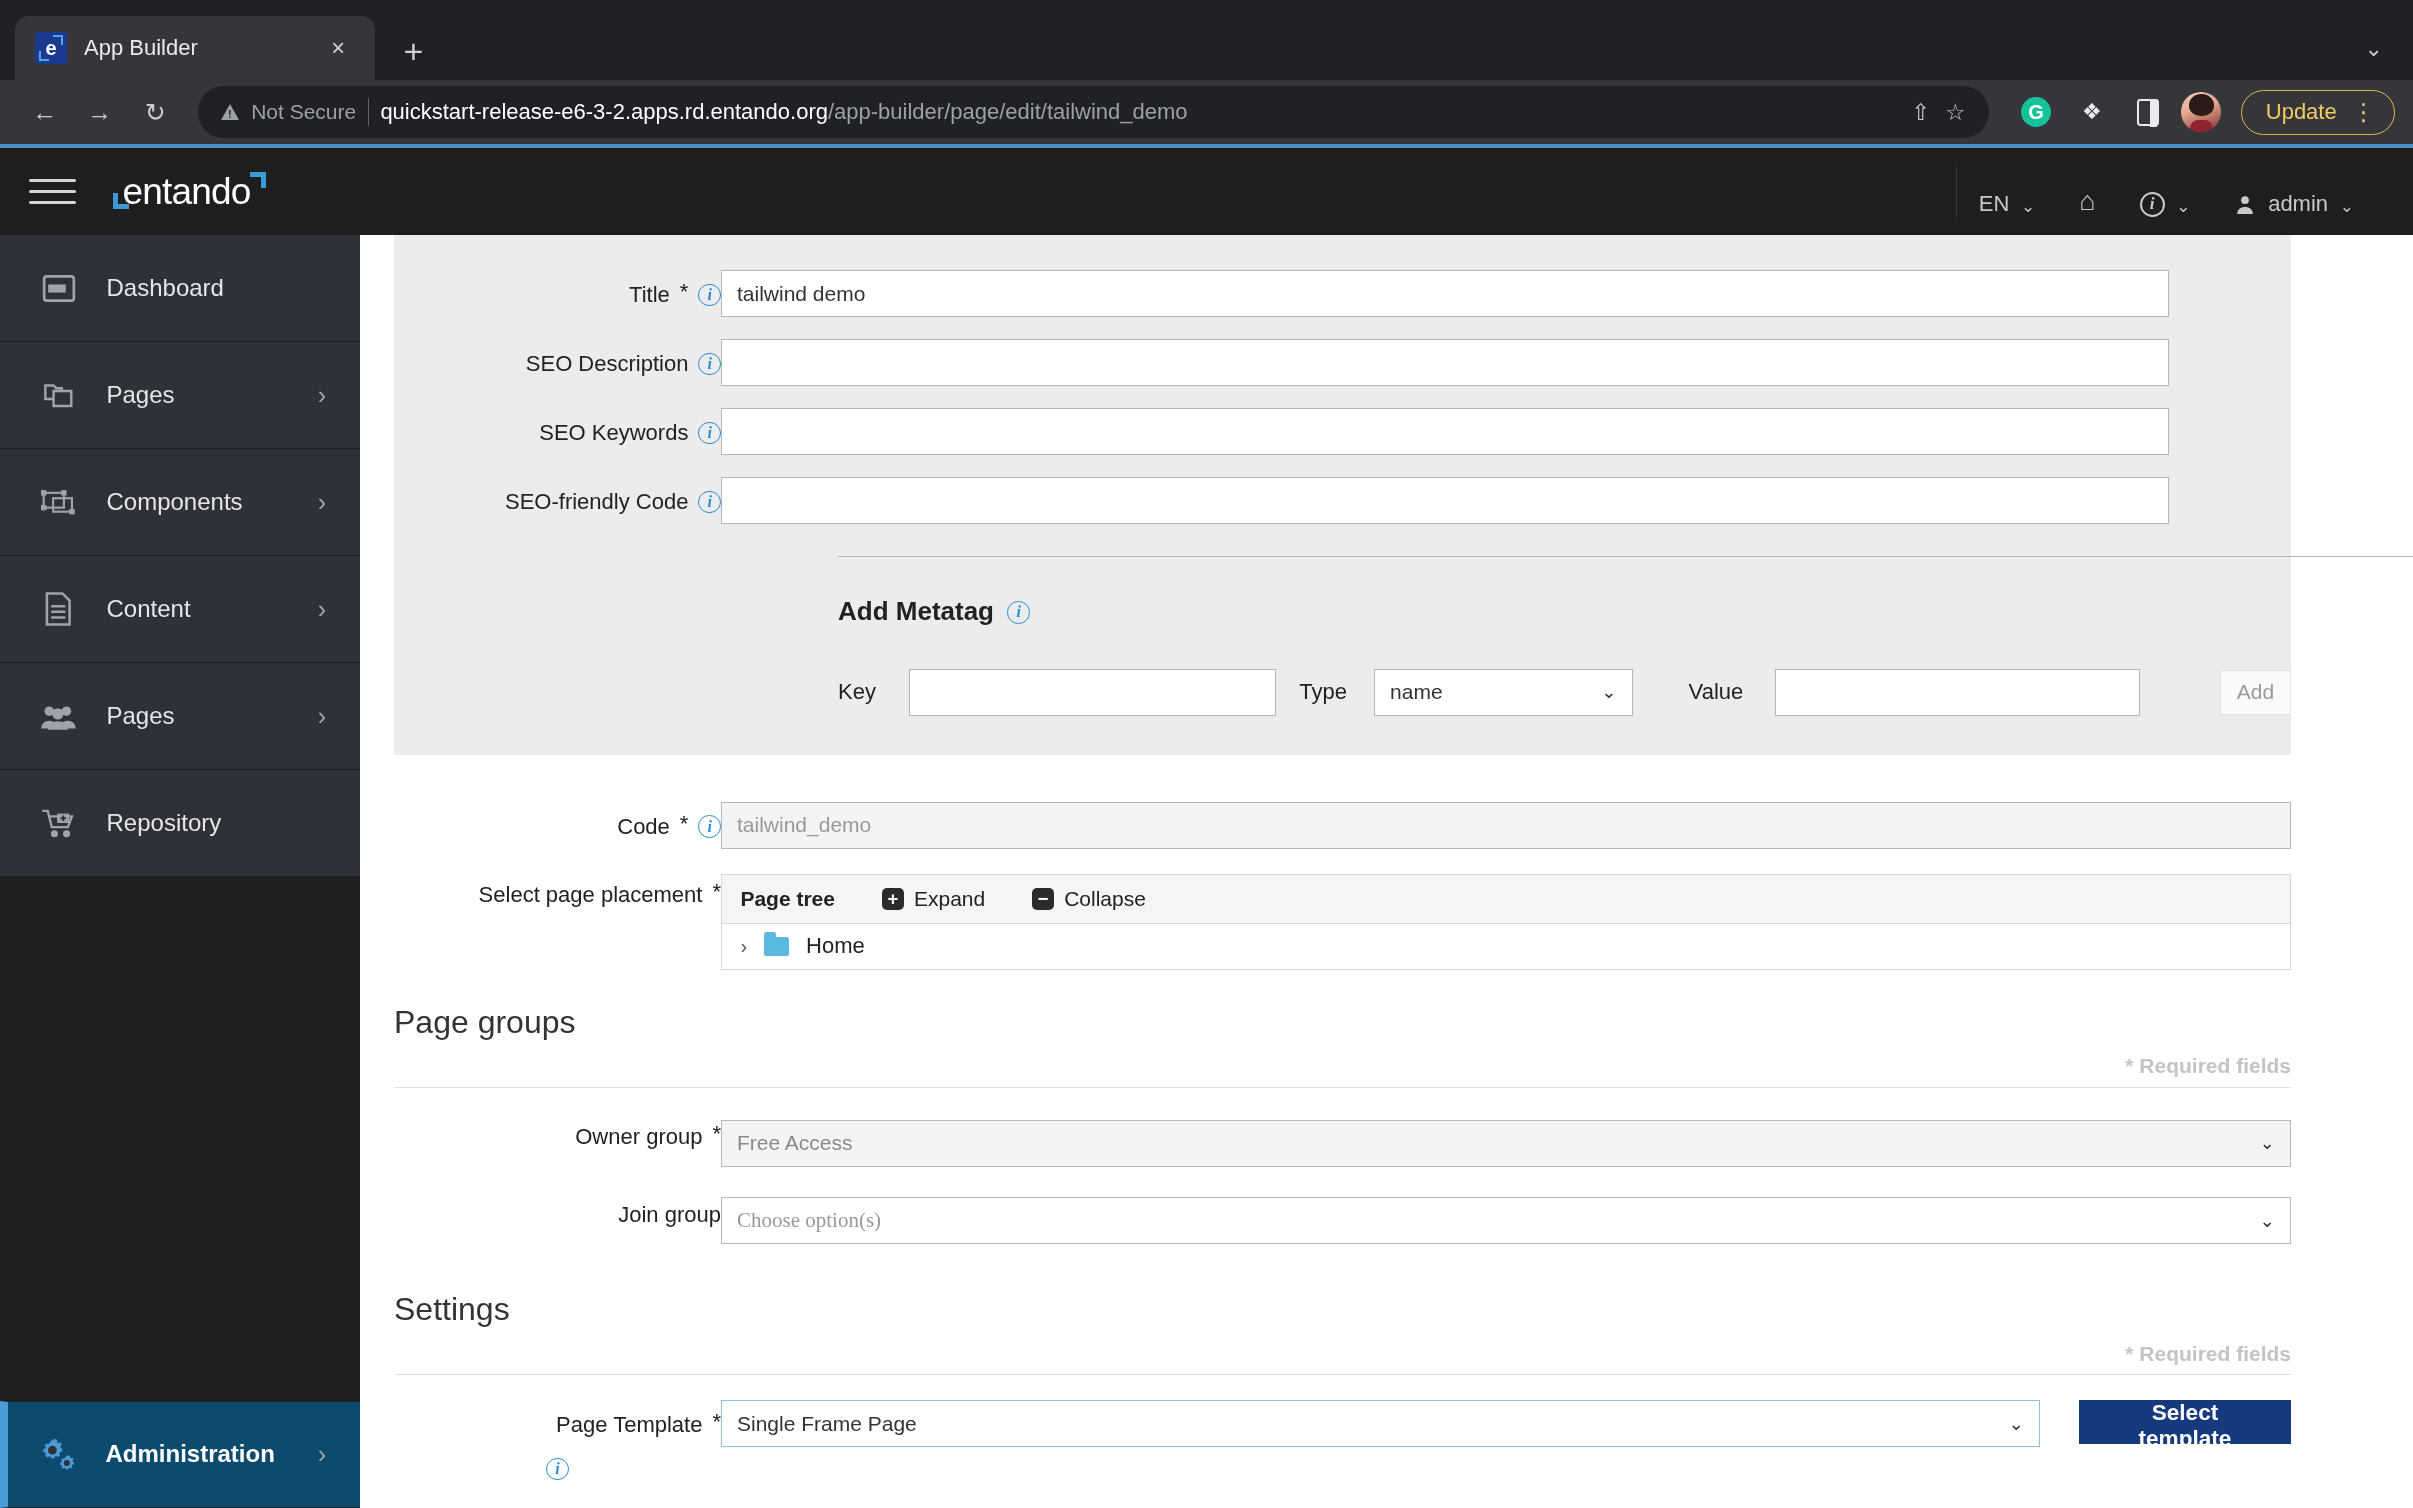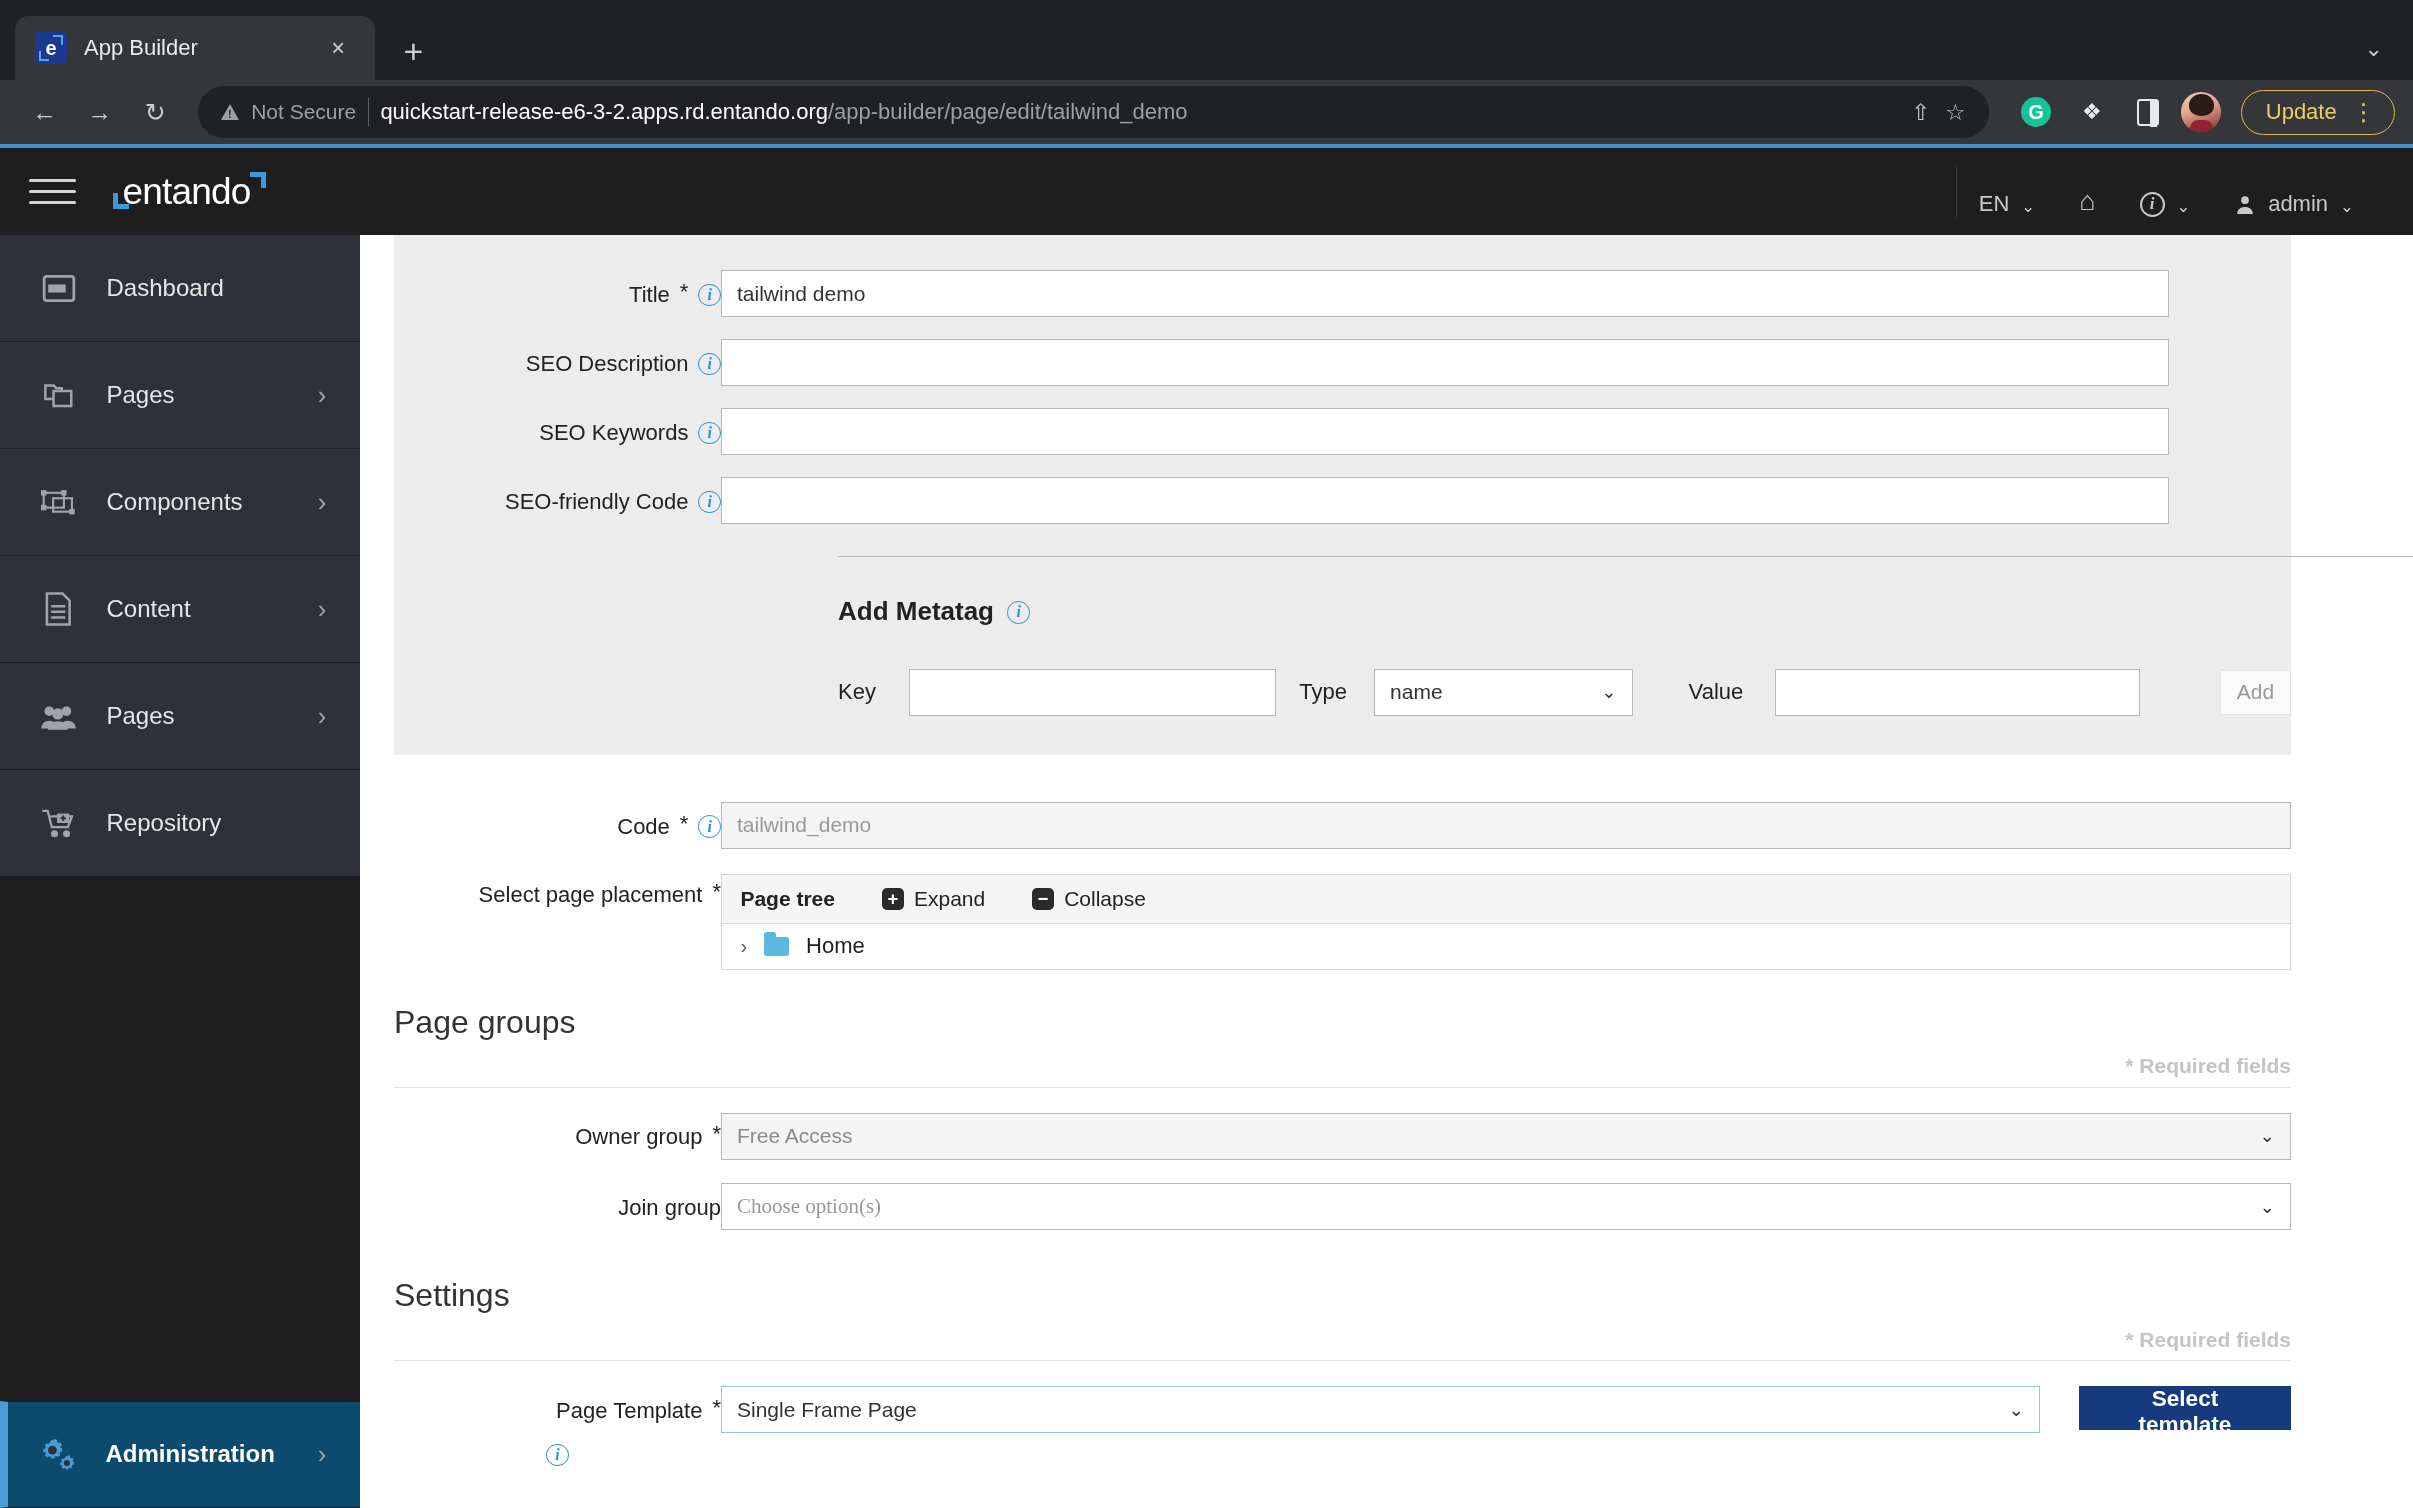--- a/index.html
+++ b/index.html
@@ -379,21 +379,21 @@
   .folder-ico {
     width: 25px; height: 19px; background: #5bb8e0;
     border-radius: 2.5px; position: relative; flex-shrink: 0;
   }
   .folder-ico::before {
     content: ""; position: absolute; left: 0; top: -5px;
     width: 11.7px; height: 5.9px; background: #5bb8e0;
     border-radius: 2.5px 2.5px 0 0;
   }
 
-  .w-group { width: 1594px; }
+  .w-group { width: 1594px; margin-top: 7px; }
   .btn-primary {
     background: #153a7e; color: #ffffff;
     font-size: 22.6px; font-weight: bold;
     border: none; height: 44px; padding: 0 23.5px;
     cursor: pointer; margin-left: 39px;
     font-family: "Liberation Sans", sans-serif;
   }
   .w-tmpl { width: 1324px; }
 </style>
 </head>

